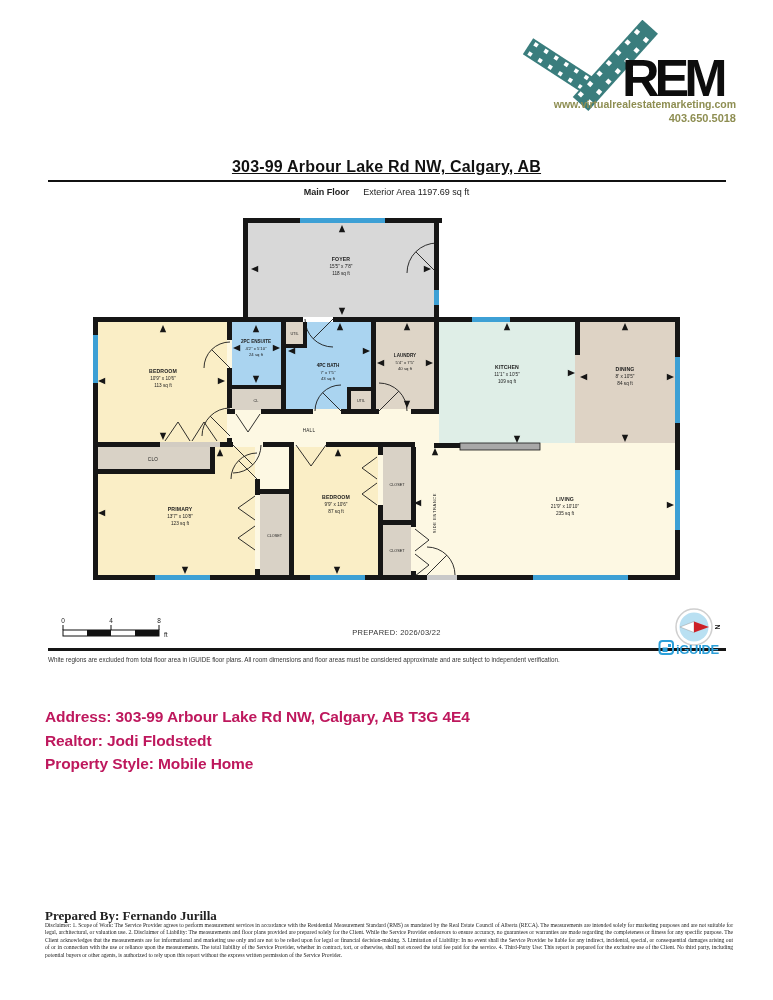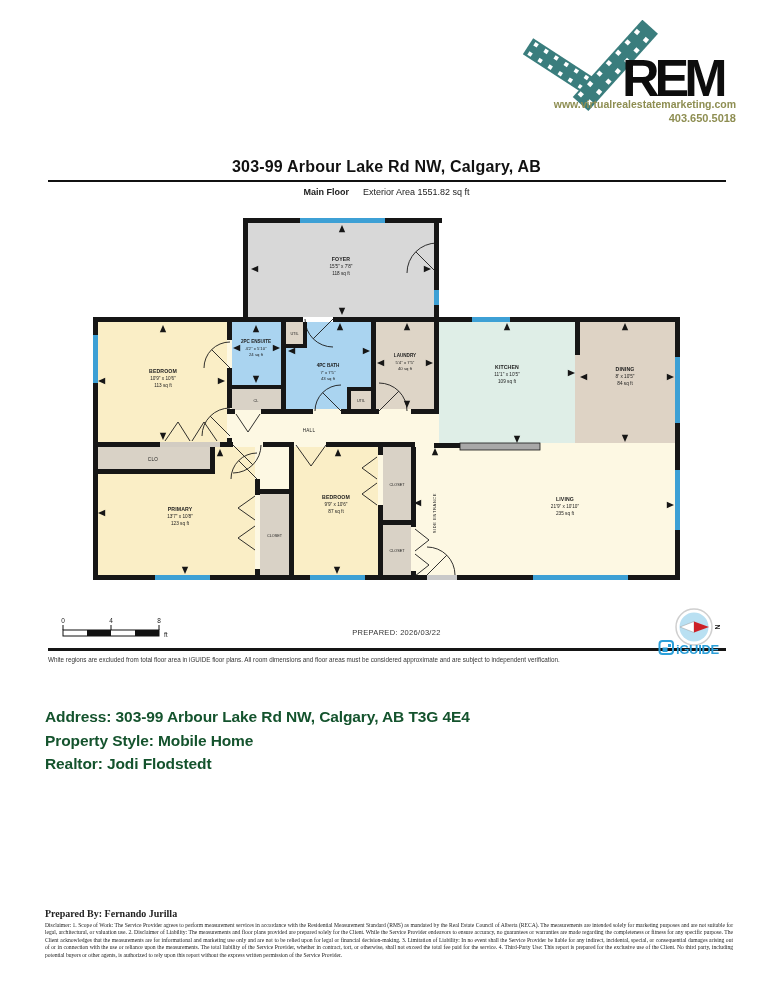--- a/index.html
+++ b/index.html
@@ -1,26 +1,26 @@
 <!DOCTYPE html>
 <html><head>
 <meta charset="utf-8">
 <style>
   html,body{margin:0;padding:0;background:#fff;}
   body{width:773px;height:1000px;position:relative;font-family:"Liberation Sans",sans-serif;color:#111;overflow:hidden;}
   .abs{position:absolute;}
-  .title{left:0;right:0;top:158px;text-align:center;font-size:16px;font-weight:bold;letter-spacing:.2px;}
+  .title{left:0;right:0;top:158px;text-align:center;font-size:16px;font-weight:bold;letter-spacing:.2px;text-decoration:underline;}
   .rule1{left:48px;right:47px;top:180px;height:2px;background:#111;}
   .subtitle{left:0;right:0;top:187px;text-align:center;font-size:9px;color:#222;}
   .subtitle .fl{font-weight:bold;margin-right:14px;margin-top:28px;}
   .preparedline{left:0;right:0;top:628px;text-align:center;font-size:7.5px;color:#333;letter-spacing:.3px;margin-left:20px;}
   .rule2{left:48px;right:47px;top:648px;height:3px;background:#151515;}
   .smallnote{left:48px;top:656px;width:560px;font-size:6.3px;color:#333;}
-  .infoblock{left:45px;top:705px;font-size:15.5px;font-weight:bold;line-height:23.5px;letter-spacing:-.1px;color:#14532d;}
-  .preparedby{left:45px;top:908px;font-family:"Liberation Serif",serif;font-size:10px;font-weight:bold;color:#222;}
+  .infoblock{left:45px;top:705px;font-size:15.5px;font-weight:bold;line-height:23.5px;letter-spacing:-.1px;color:#be185d;}
+  .preparedby{left:45px;top:908px;font-family:"Liberation Serif",serif;font-size:13px;font-weight:bold;color:#222;}
   .legal{left:45px;top:922px;width:688px;font-family:"Liberation Serif",serif;font-size:5.6px;line-height:1.33;color:#222;text-align:justify;}
   svg text{font-family:"Liberation Sans",sans-serif;fill:#1c1c1c;}
   .rn{font-size:5.2px;font-weight:600;letter-spacing:.1px;}
   .rd{font-size:4.7px;}
   .sn{font-size:4.6px;font-weight:600;}
   .sd{font-size:4.3px;}
   .lbl{font-size:4.6px;letter-spacing:.3px;}
   .tiny{font-size:3.8px;}
   .se{font-size:4px;letter-spacing:.6px;}
 </style>
@@ -65,21 +65,21 @@
     </g>
     <text x="108" y="76" style="font-size:52px;font-weight:bold;letter-spacing:-5px;fill:#0d0d0d;">REM</text>
     <text x="222" y="88" text-anchor="end" style="font-size:10.5px;font-weight:bold;fill:#8e8e52;">www.virtualrealestatemarketing.com</text>
     <text x="222" y="102" text-anchor="end" style="font-size:11px;font-weight:bold;fill:#8e8e52;">403.650.5018</text>
   </svg>
 </div>
 
 <div class="abs title">303-99 Arbour Lake Rd NW, Calgary, AB</div>
 <div class="abs rule1"></div>
 <div class="abs subtitle">
-  <span class="fl">Main Floor</span><span>Exterior Area 1551.82 sq ft</span>
+  <span class="fl">Main Floor</span><span>Exterior Area 1197.69 sq ft</span>
 </div>
 
 <div class="abs" style="left:85px;top:205px;">
 <svg id="plan" width="610" height="395" viewBox="0 0 610 395" shape-rendering="crispEdges">
   <g id="fp-geometry" shape-rendering="auto">
         <rect x="163" y="18" width="187" height="94" fill="#d8d8d8"></rect>
         <rect x="13" y="117" width="577" height="253" fill="#fdf8e3"></rect>
         <rect x="13" y="117" width="129" height="120" fill="#faeec6"></rect>
         <rect x="147" y="117" width="49" height="63" fill="#aad4f0"></rect>
         <rect x="147" y="184" width="49" height="21" fill="#d9d2c6"></rect>
@@ -323,18 +323,18 @@
       <rect x="1.5" y="3" width="13.5" height="13" rx="3" fill="none" stroke="#2b9fd9" stroke-width="2"></rect>
       <rect x="4.5" y="9.5" width="5" height="4.5" fill="#2b9fd9"></rect>
       <rect x="10" y="6" width="3" height="3" fill="#2b9fd9"></rect>
     </g>
     <text x="18" y="15.5" style="font-size:13px;font-weight:bold;fill:#2b9fd9;letter-spacing:-0.3px">iGUIDE</text>
   </svg>
 </div>
 
 <div class="abs infoblock">
   <div>Address: 303-99 Arbour Lake Rd NW, Calgary, AB T3G 4E4</div>
+  <div>Realtor: Jodi Flodstedt</div>
   <div>Property Style: Mobile Home</div>
-  <div>Realtor: Jodi Flodstedt</div>
 </div>
 
 <div class="abs preparedby">Prepared By: Fernando Jurilla</div>
 <div class="abs legal">Disclaimer: 1. Scope of Work: The Service Provider agrees to perform measurement services in accordance with the Residential Measurement Standard (RMS) as mandated by the Real Estate Council of Alberta (RECA). The measurements are intended solely for marketing purposes and are not suitable for legal, architectural, or valuation use. 2. Disclaimer of Liability: The measurements and floor plans provided are prepared solely for the Client. While the Service Provider endeavors to ensure accuracy, no guarantees or warranties are made regarding the completeness or fitness for any specific purpose. The Client acknowledges that the measurements are for informational and marketing use only and are not to be relied upon for legal or financial decision-making. 3. Limitation of Liability: In no event shall the Service Provider be liable for any indirect, incidental, special, or consequential damages arising out of or in connection with the use or reliance upon the measurements. The total liability of the Service Provider, whether in contract, tort, or otherwise, shall not exceed the total fee paid for the service. 4. Third-Party Use: This report is prepared for the exclusive use of the Client. No third party, including potential buyers or other agents, is authorized to rely upon this report without the express written permission of the Service Provider.</div>
 
 </body></html>

